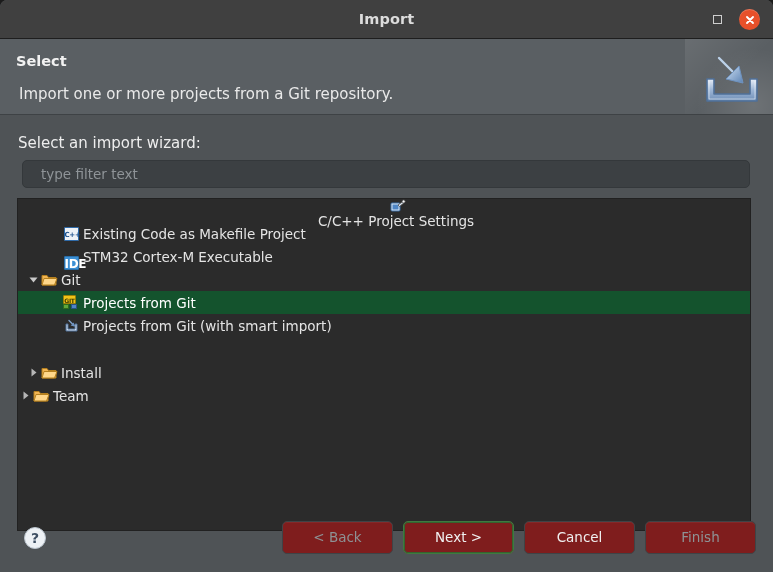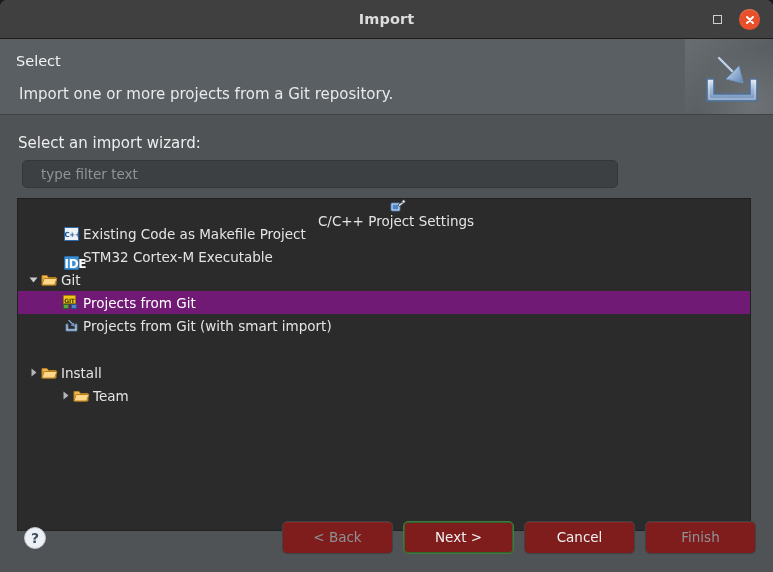--- a/index.html
+++ b/index.html
@@ -80,21 +80,21 @@
     background: #5a5f63;
     border-bottom: 1px solid #3e4245;
     overflow: hidden;
   }
   .banner-title {
     position: absolute;
     left: 16px;
     top: 14px;
     color: #f2f2f2;
     font-size: 14.5px;
-    font-weight: normal;
+    font-weight: bold;
   }
   .banner-desc {
     position: absolute;
     left: 19px;
     top: 46px;
     color: #e9e9e9;
     font-size: 15px;
   }
   .banner-icon {
     position: absolute;
@@ -121,21 +121,21 @@
     position: absolute;
     left: 18px;
     top: 19px;
     color: #ededed;
     font-size: 15px;
   }
   .filter-input {
     position: absolute;
     left: 22px;
     top: 45px;
-    width: 596px;
+    width: 728px;
     height: 28px;
     box-sizing: border-box;
     background: #3c4043;
     border: 1px solid #34383b;
     border-radius: 5px;
     color: #9a9fa3;
     font-size: 13.5px;
     font-family: inherit;
     padding: 0 0 0 18px;
     outline: none;
@@ -163,21 +163,21 @@
   .tree-row {
     position: relative;
     height: 23px;
     display: flex;
     align-items: center;
     color: #e4e4e4;
     font-size: 13.5px;
     white-space: nowrap;
   }
   .tree-row.selected {
-    background: #701a75;
+    background: #14532d;
     color: #ffffff;
   }
   .tree-row.clipped { height: 11px; overflow: hidden; }
   .twisty {
     width: 14px;
     min-width: 14px;
     display: flex;
     align-items: center;
     justify-content: center;
   }
@@ -386,21 +386,21 @@
               </svg>
             </span>
             <span class="tree-icon">
               <svg width="17" height="15" viewBox="0 0 17 15">
                 <path d="M1 3.5 L1 13 L15 13 L15 5.5 L7.5 5.5 L6 3.5 Z" fill="#f2b553" stroke="#b5801f" stroke-width="1"></path>
                 <path d="M3 6.5 L16 6.5 L13.5 13 L1 13 Z" fill="#ffd78a" stroke="#b5801f" stroke-width="1"></path>
               </svg>
             </span>
             <span class="tree-label">Install</span>
           </div>
-          <div class="tree-row" style="padding-left: 25px; margin-left: 15px;">
+          <div class="tree-row" style="padding-left: 0;">
             <span class="twisty">
               <svg width="11" height="11" viewBox="0 0 11 11">
                 <path d="M3.5 1.5 L8.5 5.5 L3.5 9.5 Z" fill="#b6b6b6"></path>
               </svg>
             </span>
             <span class="tree-icon">
               <svg width="17" height="15" viewBox="0 0 17 15">
                 <path d="M1 3.5 L1 13 L15 13 L15 5.5 L7.5 5.5 L6 3.5 Z" fill="#f2b553" stroke="#b5801f" stroke-width="1"></path>
                 <path d="M3 6.5 L16 6.5 L13.5 13 L1 13 Z" fill="#ffd78a" stroke="#b5801f" stroke-width="1"></path>
               </svg>

